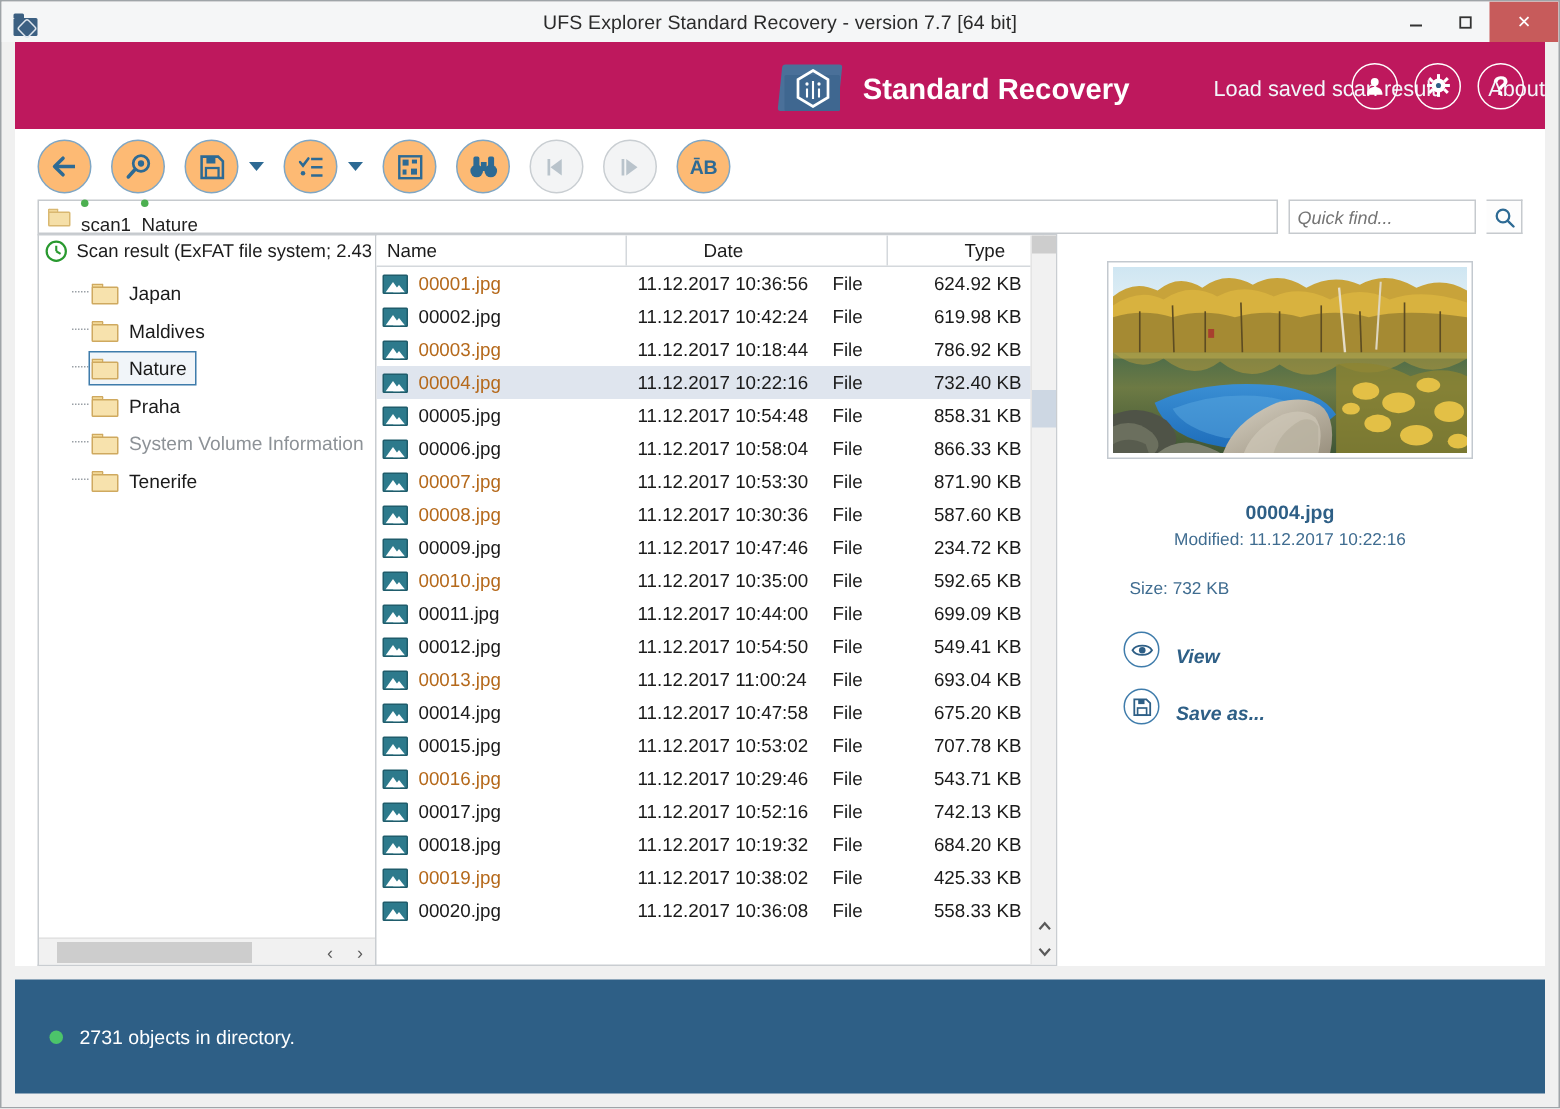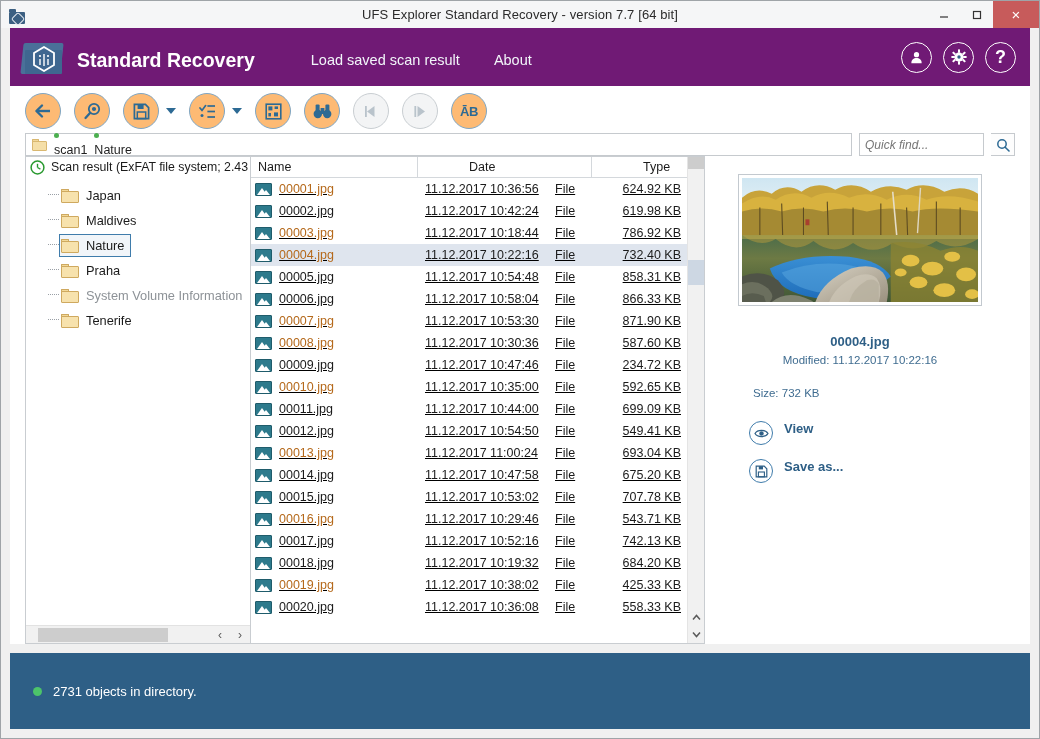--- a/index.html
+++ b/index.html
@@ -62,22 +62,22 @@
   }
   .win-btn svg { display: block; }
   .win-btn.close {
     width: 46px; background: #c75b5b; color: #fff; font-size: 15px;
     font-family: "Liberation Sans", sans-serif;
   }
 
   
   .appheader {
     position: absolute; top: 27px; left: 9px; right: 9px; height: 64px;
-    background: #701a75;
-    display: flex; align-items: center;
+    background: #be185d;
+    display: flex; align-items: center; justify-content: flex-end;
   }
   .logo {
     width: 46px; height: 40px; margin-left: 10px; position: relative; flex: none;
   }
   .logo-back {
     position: absolute; left: 2px; top: 3px; width: 40px; height: 31px;
     background: #4a7099; border-radius: 2px;
     transform: skewX(-6deg);
   }
   .logo-front {
@@ -245,21 +245,21 @@
   }
   .lh {
     font-size: 12.5px; color: #1b1b1b; display: flex; align-items: center;
     border-right: 1px solid #d4d8dc; padding: 0 7px;
   }
   .lh.name { width: 167px; flex: none; }
   .lh.date { width: 130px; flex: none; }
   .lh.type { width: 60px; flex: none; }
   .lh.size { flex: 1 1 auto; justify-content: flex-end; border-right: none; }
   .rows-wrap { position: relative; flex: 1 1 auto; overflow: hidden; }
-  .rows { position: absolute; left: 0; right: 16px; top: 0; text-decoration: underline; }
+  .rows { position: absolute; left: 0; right: 16px; top: 0; }
   .frow {
     height: 22px; display: flex; align-items: center;
   }
   .frow.sel { background: #dfe5ee; }
   .fc { font-size: 12.5px; color: #1b1b1b; padding: 0 7px; white-space: nowrap; }
   .fc.name {
     width: 167px; flex: none; display: flex; align-items: center; gap: 7px; padding-left: 4px;
   }
   .fc.date { width: 130px; flex: none; }
   .fc.type { width: 60px; flex: none; }
@@ -303,21 +303,21 @@
     border: 1px solid #c3c9cf; background: #fff; padding: 3px;
   }
   .thumb { width: 100%; height: 100%; position: relative; overflow: hidden; }
   .pv-name {
     margin-top: 28px; font-size: 13px; font-weight: bold; color: #2e5f86;
   }
   .pv-modified { margin-top: 5px; font-size: 11.5px; color: #3f6c90; }
   .pv-size { margin-top: 21px; font-size: 11.5px; color: #3f6c90; align-self: flex-start; margin-left: 48px; }
   .pv-actions { margin-top: 22px; align-self: flex-start; margin-left: 44px; }
   .pv-action {
-    display: flex; align-items: flex-start; gap: 11px; margin-bottom: 14px;
+    display: flex; align-items: flex-end; gap: 11px; margin-bottom: 14px; font-style: italic;
   }
   .pv-circ {
     width: 24px; height: 24px; border-radius: 50%; border: 1.4px solid #3f7cab;
     display: flex; align-items: center; justify-content: center; color: #2e5f86; flex: none;
   }
   .pv-action-label { font-size: 13px; font-weight: bold; color: #2e5f86; }
 
   
   .statusbar {
     position: absolute; left: 9px; right: 9px; bottom: 9px; height: 76px;

